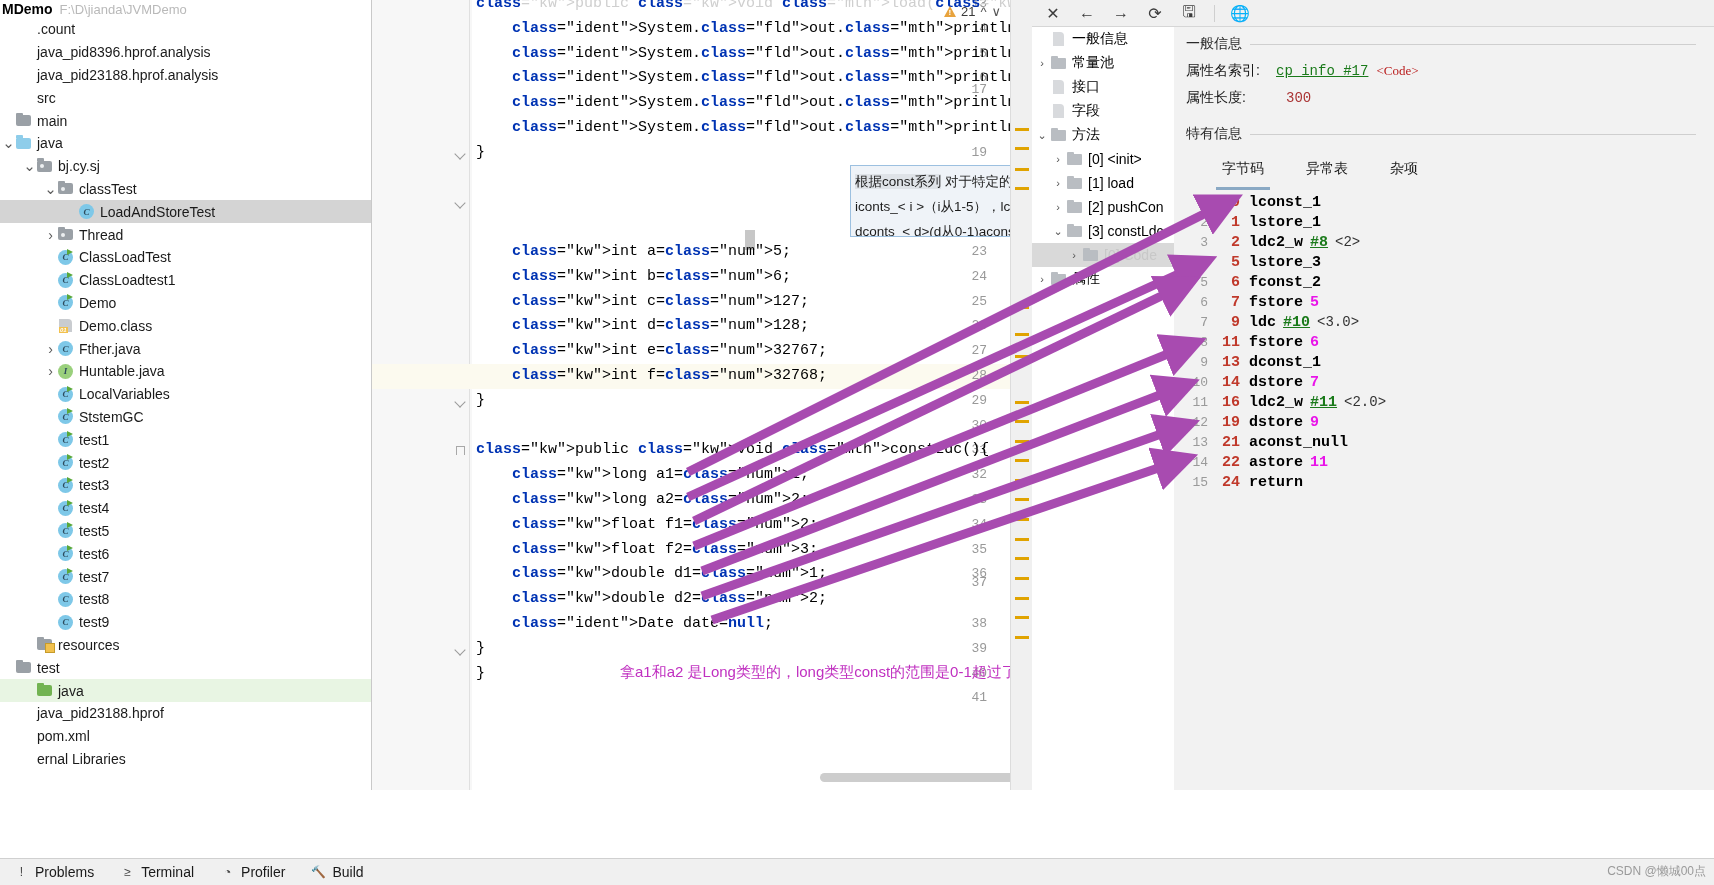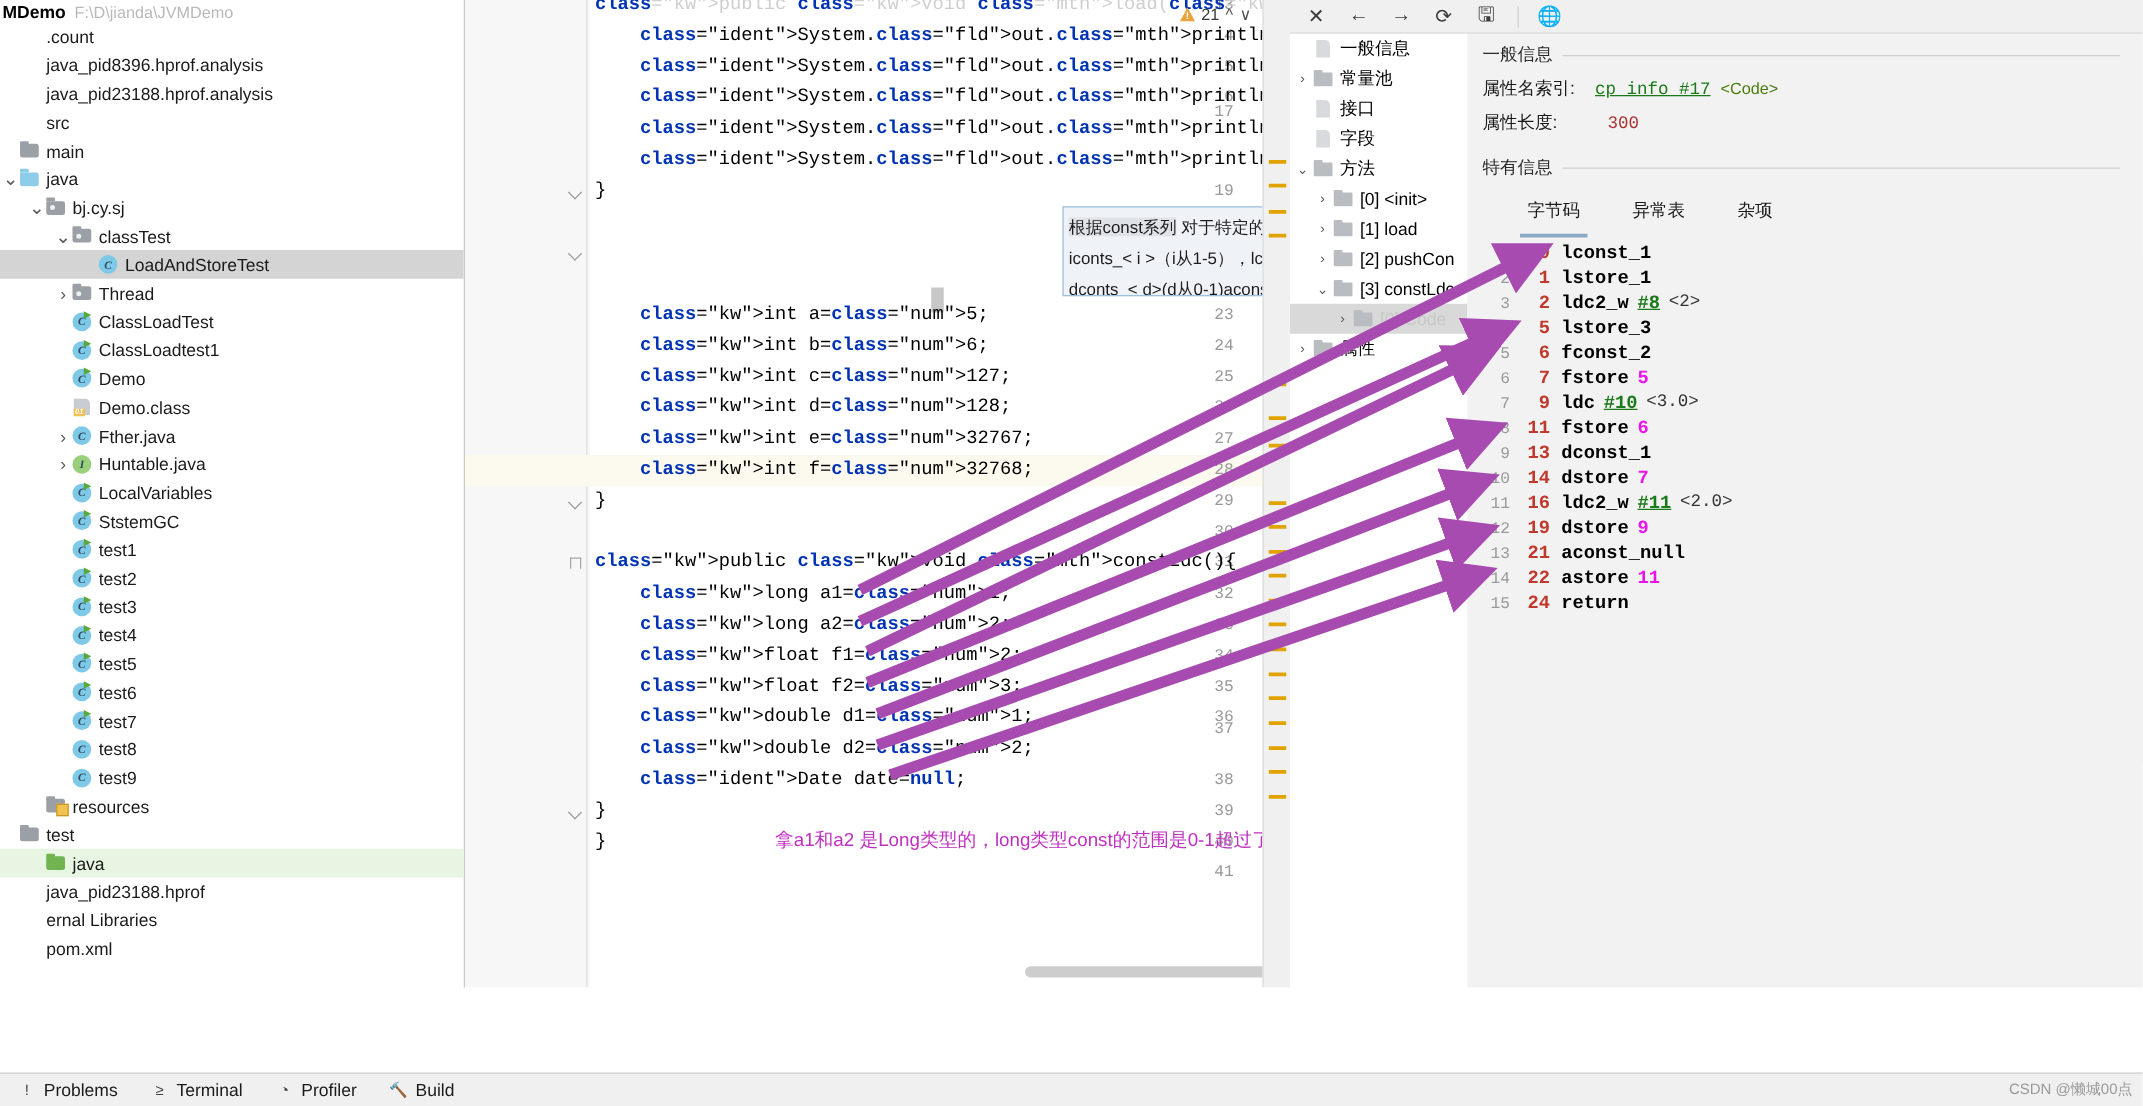--- a/index.html
+++ b/index.html
@@ -166,21 +166,21 @@
   #jcl-detail{
     position:absolute; left:142px; top:27px; width:540px; height:763px; background:#f2f2f2;
     padding:8px 0 0 12px;
   }
   .sect-title{ color:#2a2a2a; font-size:14px; }
   .sect-hdr{ display:flex; align-items:center; gap:8px; padding-right:18px; }
   .sect-hdr .rule{ flex:1; height:1px; background:#cfcfcf; }
   .kv{ display:flex; align-items:baseline; margin-top:9px; font-size:14px; }
   .kv .k{ width:90px; color:#1a1a1a; }
   .kv .link{ color:#1a7a1a; text-decoration:underline; font-family:"Liberation Mono", monospace; }
-  .kv .angle{ color:#4d7c0f; font-family:Liberation Sans, sans-serif; font-size:13px; margin-left:8px;text-align:right;}
+  .kv .angle{ color:#b91c1c; font-family:Liberation Serif, serif; font-size:13px; margin-left:8px;text-align:right;}
   .kv .val{ color:#a33; font-family:"Liberation Mono", monospace; margin-left:10px;}
 
   #bc-tabs{ position:absolute; left:142px; top:160px; width:540px; height:30px;
     display:flex; gap:42px; padding-left:48px; font-size:14px; }
   .bc-tab{ position:relative; padding-bottom:7px; color:#1a1a1a; }
   .bc-tab.active:after{ content:""; position:absolute; left:-6px; right:-6px; bottom:0; height:3px; background:#8aa9c4; }
 
   #bc-list{ position:absolute; left:142px; top:192px; width:540px; height:330px;
     font-family:"Liberation Mono", monospace; font-size:15px; }
   .bcrow{ height:20px; display:flex; align-items:center; white-space:nowrap; }
@@ -439,26 +439,26 @@
         <span class="lbl">java</span>
       </div>
       <div class="tree-row" style="padding-left: 2px;">
         <span class="arrow"></span>
         <span class="ico"></span>
         <span class="lbl">java_pid23188.hprof</span>
       </div>
       <div class="tree-row" style="padding-left: 2px;">
         <span class="arrow"></span>
         <span class="ico"></span>
+        <span class="lbl">pom.xml</span>
+      </div>
+      <div class="tree-row" style="padding-left: 2px;">
+        <span class="arrow"></span>
+        <span class="ico"></span>
         <span class="lbl">ernal Libraries</span>
-      </div>
-      <div class="tree-row" style="padding-left: 2px;">
-        <span class="arrow"></span>
-        <span class="ico"></span>
-        <span class="lbl">pom.xml</span>
       </div>
     </div>
 </div>
 
 <div id="editor">
   <div class="gutter"></div>
   <div class="gutter-sep"></div>
   <div class="scroll-thumb-v"></div>
   <div id="editor-lines">
       <div class="ln" style="top: -8px;">13</div>

